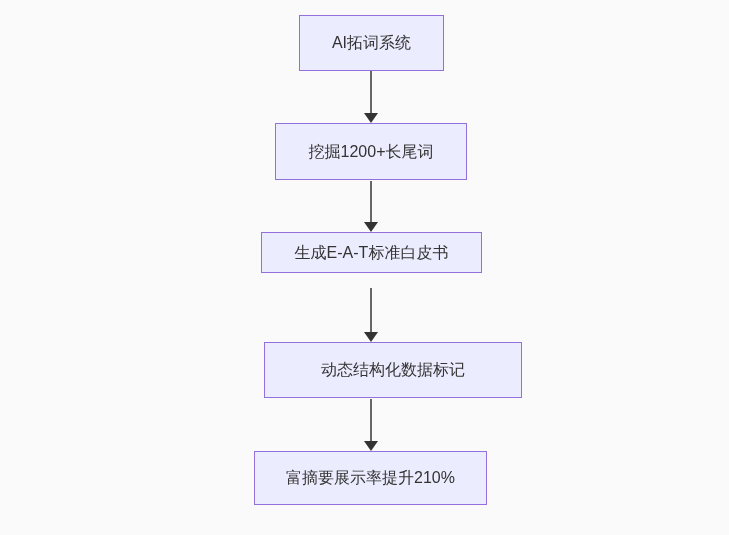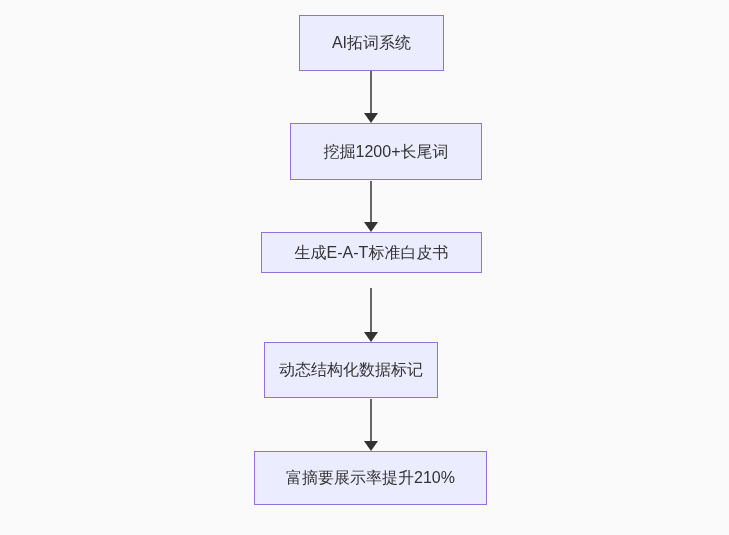--- a/index.html
+++ b/index.html
@@ -26,23 +26,23 @@
     justify-content: center;
     background: var(--node-fill, #ECECFF);
     border: 1px solid var(--node-border, #9370DB);
     color: var(--node-text, #333333);
     font-size: 16px;
     line-height: 1.2;
     text-align: center;
     white-space: nowrap;
   }
   .node-1 { left: 299px; top: 15px;  width: 145px; height: 56px; }
-  .node-2 { left: 275px; top: 123px; width: 192px; height: 57px; margin-left: 15px; }
+  .node-2 { left: 275px; top: 123px; width: 192px; height: 57px; }
   .node-3 { left: 261px; top: 232px; width: 221px; height: 41px; }
-  .node-4 { left: 264px; top: 342px; width: 174px; height: 56px; }
+  .node-4 { left: 264px; top: 342px; width: 258px; height: 56px; }
   .node-5 { left: 254px; top: 451px; width: 233px; height: 54px; text-align: right; }
   .flow-arrow {
     position: absolute;
     left: 364px;            
     width: 14px;
     display: flex;
     flex-direction: column;
     align-items: center;
   }
   .arrow-1 { top: 71px;  height: 52px; }

